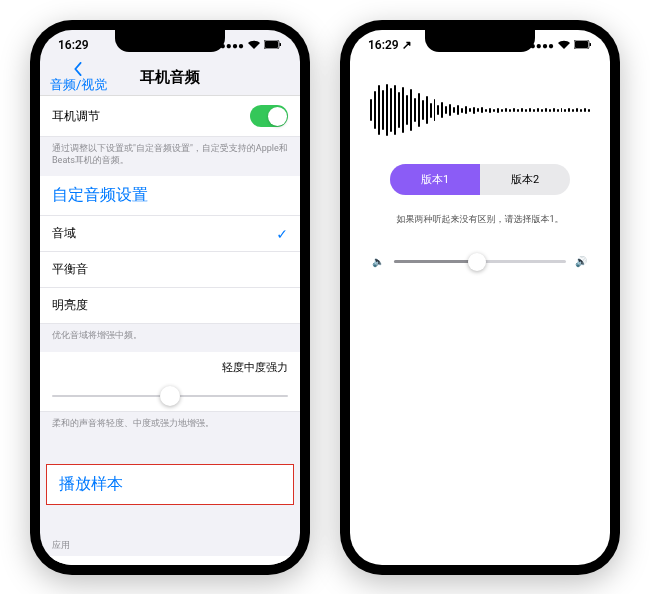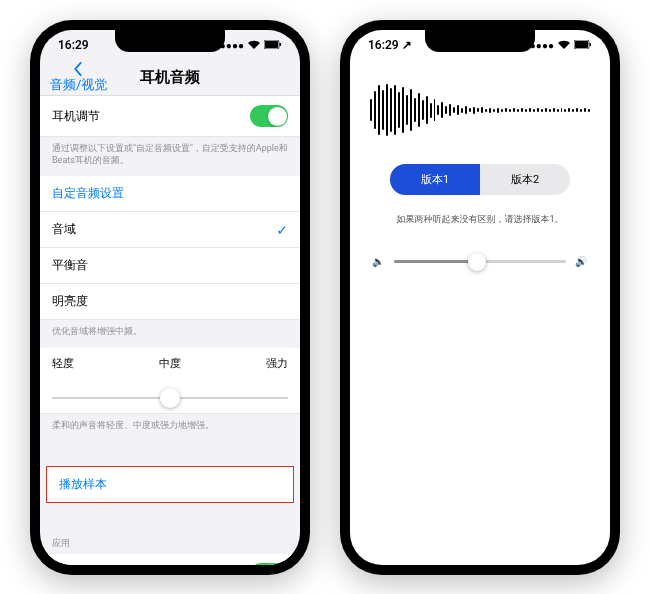--- a/index.html
+++ b/index.html
@@ -98,21 +98,21 @@
       padding: 6px 12px 10px;
       font-size: 9px;
       color: #8e8e93;
       line-height: 1.3;
     }
     .section-header {
       padding: 10px 12px 4px;
       font-size: 9px;
       color: #8e8e93;
     }
-    .link-cell { color: #007aff; font-size: 12px; }
+    .link-cell { color: #007aff; font-size: 16px; }
     .toggle {
       width: 38px;
       height: 22px;
       border-radius: 11px;
       position: relative;
       cursor: pointer;
     }
     .toggle.on { background: #34c759; }
     .toggle .knob {
       width: 19px;
@@ -123,21 +123,21 @@
       top: 1.5px;
       box-shadow: 0 1px 3px rgba(0,0,0,0.2);
     }
     .toggle.on .knob { right: 1.5px; }
     .check { color: #007aff; font-size: 14px; }
     .slider-cell {
       background: #fff;
       padding: 8px 12px 14px;
       border-bottom: 0.5px solid #e5e5ea;
     }
-    .slider-labels { display: flex; justify-content: space-between; font-size: 11px; margin-bottom: 26px; gap: 8px; }
+    .slider-labels { display: flex; justify-content: flex-end; font-size: 11px; margin-bottom: 20px; }
     .slider-track {
       height: 2px;
       background: #d1d1d6;
       position: relative;
       border-radius: 1px;
       cursor: pointer;
     }
     .slider-thumb {
       width: 20px;
       height: 20px;
@@ -179,21 +179,21 @@
       margin: 0 auto 18px;
       width: 180px;
     }
     .seg {
       flex: 1;
       padding: 8px 0;
       font-size: 11px;
       cursor: pointer;
       color: #000;
     }
-    .seg.selected { background: #1d4ed8; color: #fff; }
+    .seg.selected { background: #8b5cf6; color: #fff; }
     .s2-hint { font-size: 9px; color: #555; margin-bottom: 30px; }
     .vol-row { display: flex; align-items: center; gap: 10px; margin: 0 4px 60px; }
     .vol-icon { color: #8e8e93; font-size: 10px; }
     .vol-track {
       flex: 1;
       height: 3px;
       background: #d1d1d6;
       position: relative;
       border-radius: 2px;
       cursor: pointer;

